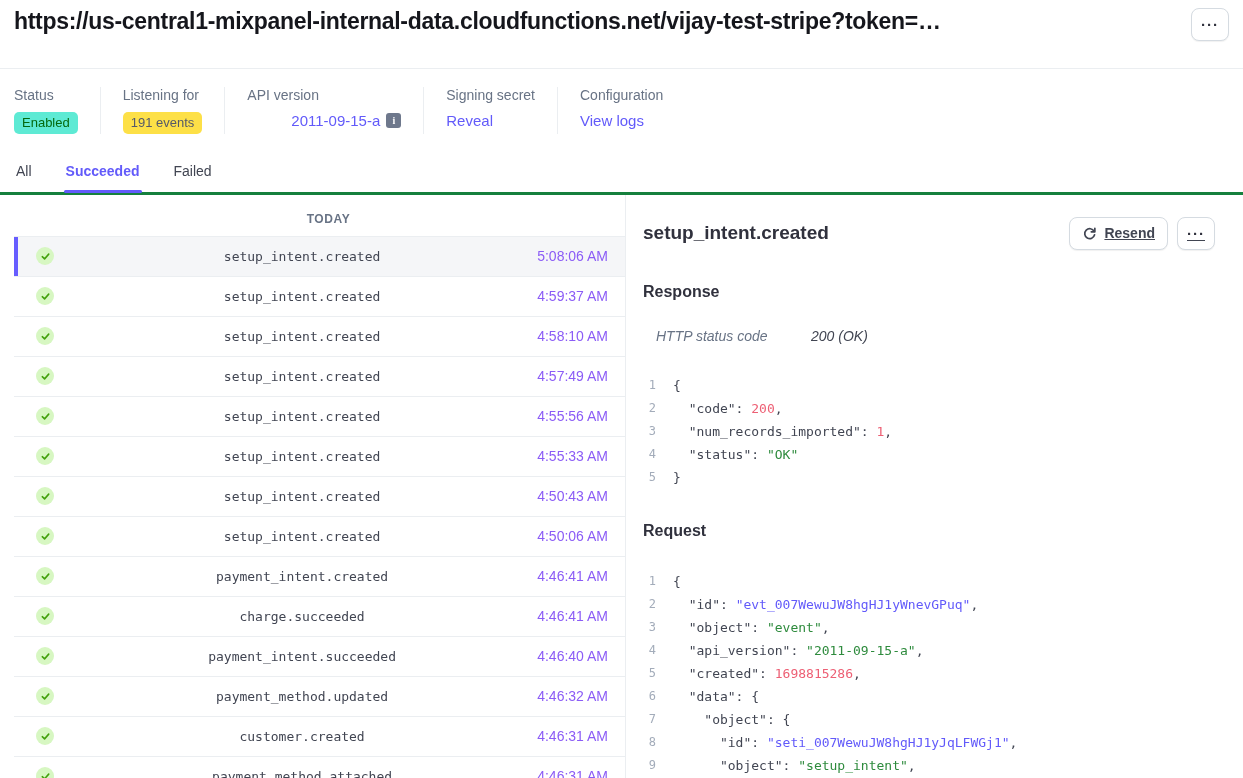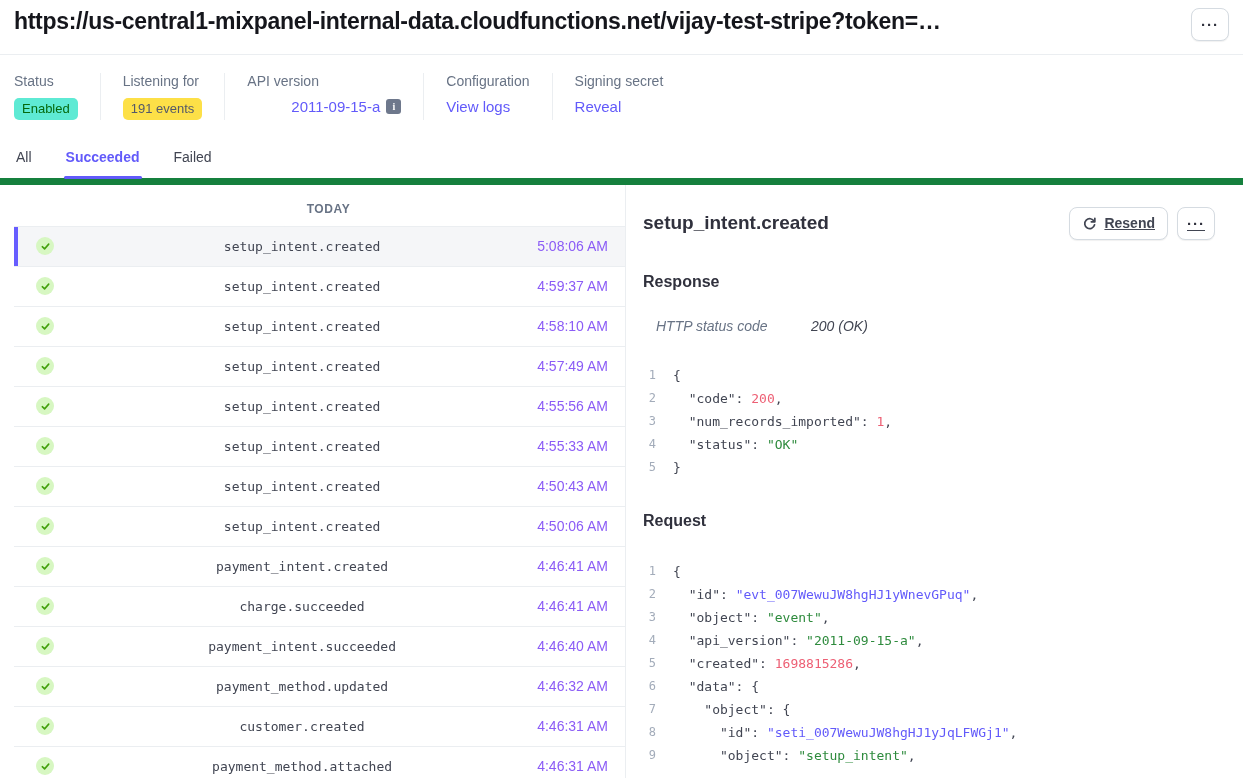--- a/index.html
+++ b/index.html
@@ -5,21 +5,21 @@
   * { box-sizing: border-box; }
   html,body { margin:0; padding:0; }
   body {
     width:1243px; height:778px; overflow:hidden; background:#fff;
     font-family:"Liberation Sans", sans-serif; color:#414552; position:relative;
   }
 
   
   .page-header {
     display:flex; justify-content:space-between; align-items:flex-start;
-    padding:8px 14px 0 14px; height:55px; border-bottom:1px solid #ebeef1;
+    padding:8px 14px 0 14px; height:69px; border-bottom:1px solid #ebeef1;
   }
   .page-title {
     margin:0; font-size:23px; font-weight:700; color:#15161c; letter-spacing:-0.3px;
     white-space:nowrap; overflow:hidden;
   }
   .btn {
     background:#fff; border:1px solid #d5dbe1; border-radius:8px;
     box-shadow:0 1px 1px rgba(0,0,0,0.06); color:#414552; cursor:pointer;
     font-family:"Liberation Sans", sans-serif; font-size:14px; font-weight:700;
     display:inline-flex; align-items:center; justify-content:center; gap:7px;
@@ -41,21 +41,21 @@
   .badge-gray  { background:#fde047; color:#545969; }
   .meta-link { font-size:15px; color:#625afa; cursor:pointer; }
   .api-version-wrap { display:flex; align-items:center; gap:6px;margin-left:44px; }
   .info-chip {
     width:15px; height:15px; border-radius:3px; background:#6e788c; color:#fff;
     font-size:10px; font-weight:700; display:inline-flex; align-items:center; justify-content:center;
     font-family:"Liberation Serif", serif;
   }
 
   
-  .tabs { display:flex; gap:30px; padding:0 14px; border-bottom:7px solid #15803d; }
+  .tabs { display:flex; gap:30px; padding:0 14px; border-bottom:3px solid #15803d; }
   .tab {
     position:relative; font-size:14px; color:#414552; padding:17px 2px 13px 2px; cursor:pointer;
   }
   .tab.active { color:#625afa; font-weight:700; }
   .tab.active::after {
     content:""; position:absolute; left:0; right:0; bottom:-1px; height:3px;
     background:#625afa; border-radius:2px;
   }
 
   
@@ -124,26 +124,26 @@
     <span class="badge badge-gray">191 events</span>
   </div>
   <div class="meta-col">
     <div class="meta-label">API version</div>
     <div class="api-version-wrap">
       <span class="meta-link">2011-09-15-a</span>
       <span class="info-chip">i</span>
     </div>
   </div>
   <div class="meta-col">
+    <div class="meta-label">Signing secret</div>
+    <span class="meta-link">Reveal</span>
+  </div>
+  <div class="meta-col">
     <div class="meta-label">Configuration</div>
     <span class="meta-link">View logs</span>
-  </div>
-  <div class="meta-col">
-    <div class="meta-label">Signing secret</div>
-    <span class="meta-link">Reveal</span>
   </div>
 </div>
 
 <nav class="tabs">
   <div class="tab">All</div>
   <div class="tab active">Succeeded</div>
   <div class="tab">Failed</div>
 </nav>
 
 <div class="content">

